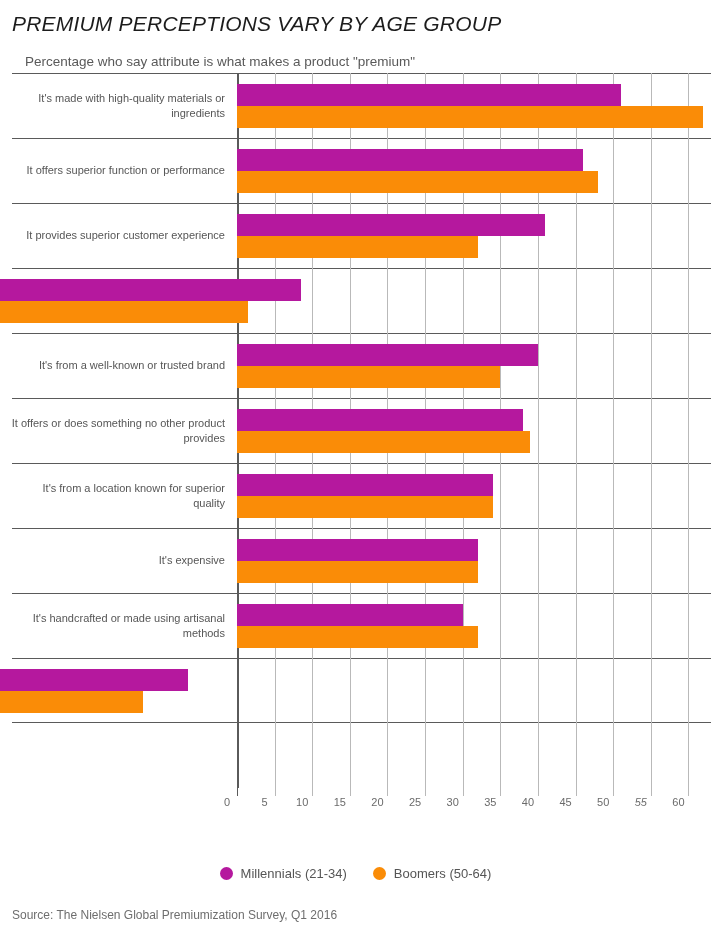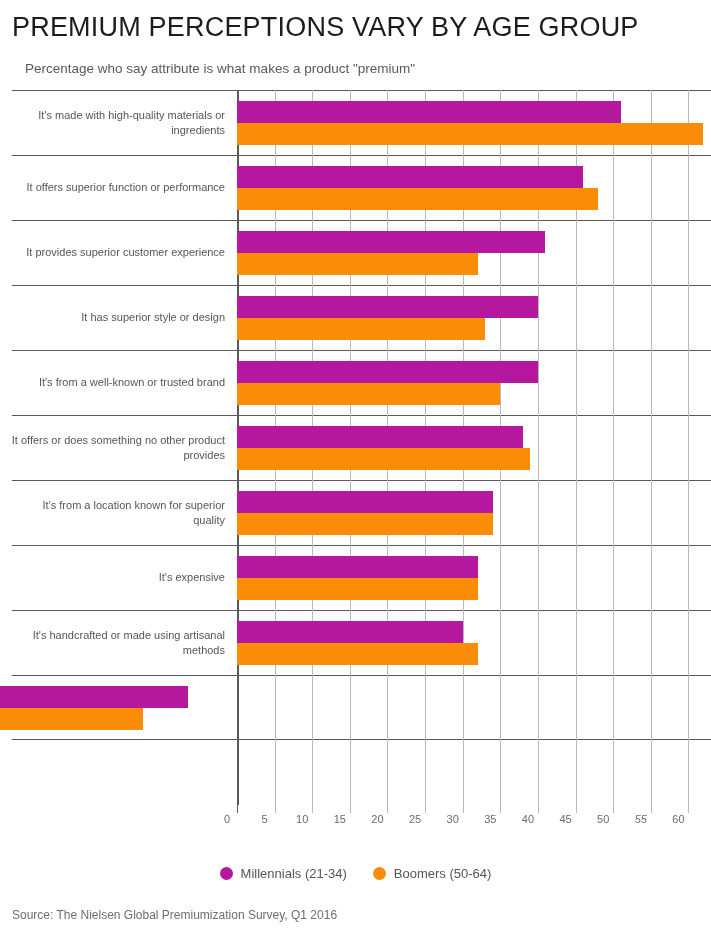--- a/index.html
+++ b/index.html
@@ -11,39 +11,40 @@
     width: 711px; height: 934px;
     font-family: "Liberation Sans", sans-serif;
     color: #4a4a4a;
     overflow: hidden;
     position: relative;
   }
 
   
   #header { padding: 6px 10px 0 10px; }
   #chart-title {
-    font-size: 27px;
+    font-size: 21px;
     font-weight: 400;
     letter-spacing: 0.2px;
     color: #1c1c1c;
     line-height: 1.15;
     margin: 6px 0 0 2px;
     white-space: nowrap;
+    font-style: italic;
   }
   #chart-subtitle {
     font-size: 13.5px;
     color: #595959;
     margin: 18px 0 0 15px;
     font-weight: 400;
   }
 
   
   #plot-wrap {
     position: relative;
-    margin-top: 14px;
+    margin-top: 4px;
     height: 726px;
   }
 
   
   #rows {
     position: absolute;
     left: 0; top: 0; right: 0;
     height: 715px;
   }
 
@@ -199,21 +200,20 @@
         </div>
       </div>
       <div class="row">
         <div class="cat-label">It provides superior customer experience</div>
         <div class="bars">
           <div class="bar millennials" title="Millennials (21-34): 41" style="width: 308.476px; background: rgb(181, 24, 158);"></div>
           <div class="bar boomers" title="Boomers (50-64): 32" style="width: 240.762px; background: rgb(250, 140, 7);"></div>
         </div>
       </div>
       <div class="row">
-        <div class="cat-label">It has superior style or design</div>
         <div class="bars">
           <div class="bar millennials" title="Millennials (21-34): 40" style="width: 300.952px; background: rgb(181, 24, 158);"></div>
           <div class="bar boomers" title="Boomers (50-64): 33" style="width: 248.286px; background: rgb(250, 140, 7);"></div>
         </div>
       </div>
       <div class="row">
         <div class="cat-label">It's from a well-known or trusted brand</div>
         <div class="bars">
           <div class="bar millennials" title="Millennials (21-34): 40" style="width: 300.952px; background: rgb(181, 24, 158);"></div>
           <div class="bar boomers" title="Boomers (50-64): 35" style="width: 263.333px; background: rgb(250, 140, 7);"></div>

